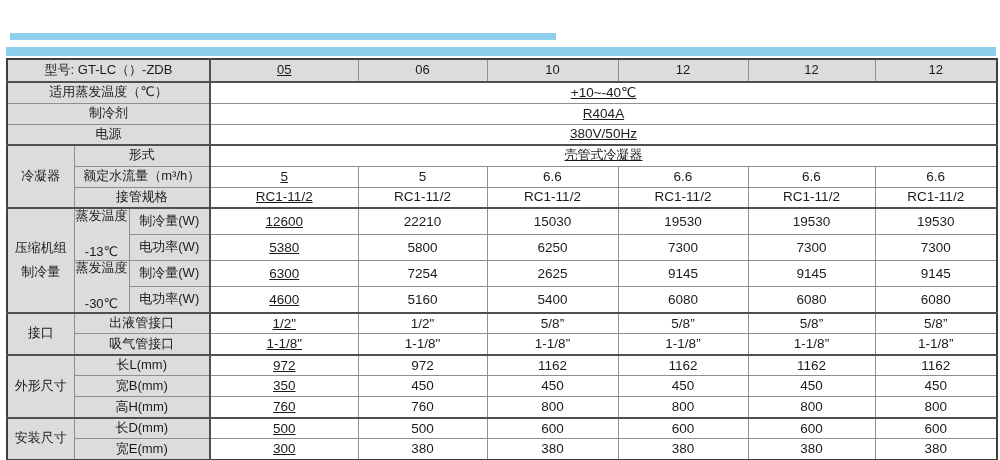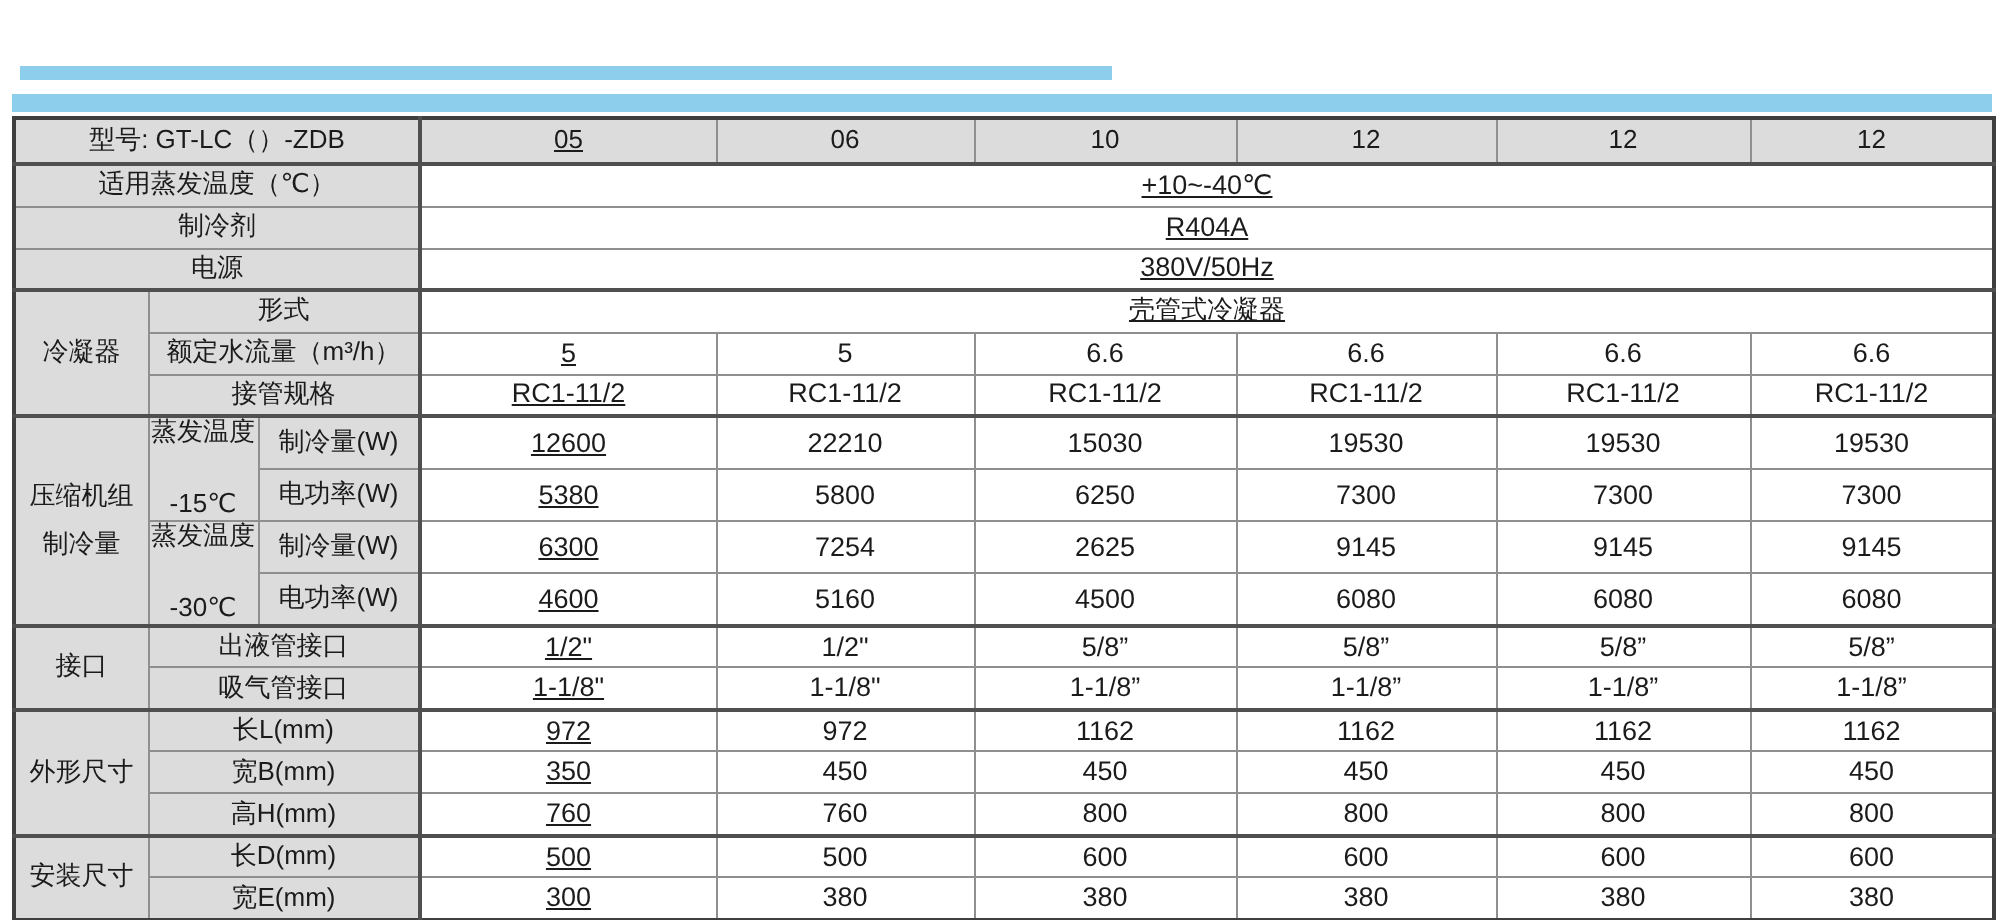--- a/index.html
+++ b/index.html
@@ -94,21 +94,21 @@
     <tr class="sec">
       <td class="gray" rowspan="4">
         <div class="stack2">
           <span>压缩机组</span>
           <span>制冷量</span>
         </div>
       </td>
       <td class="gray" rowspan="2">
         <div class="stack2s">
           <span>蒸发温度</span>
-          <span>-15℃</span>
+          <span>-13℃</span>
         </div>
       </td>
       <td class="gray">制冷量(W)</td>
       <td class="dv num">12600</td>
       <td class="num">22210</td>
       <td class="num">15030</td>
       <td class="num">19530</td>
       <td class="num">19530</td>
       <td class="num">19530</td>
     </tr>
@@ -133,21 +133,21 @@
       <td class="num">7254</td>
       <td class="num">2625</td>
       <td class="num">9145</td>
       <td class="num">9145</td>
       <td class="num">9145</td>
     </tr>
     <tr>
       <td class="gray">电功率(W)</td>
       <td class="dv num">4600</td>
       <td class="num">5160</td>
-      <td class="num">4500</td>
+      <td class="num">5400</td>
       <td class="num">6080</td>
       <td class="num">6080</td>
       <td class="num">6080</td>
     </tr>
 
     <tr class="sec">
       <td class="gray" rowspan="2">接口</td>
       <td class="gray" colspan="2">出液管接口</td>
       <td class="dv num">1/2"</td>
       <td class="num">1/2"</td>

